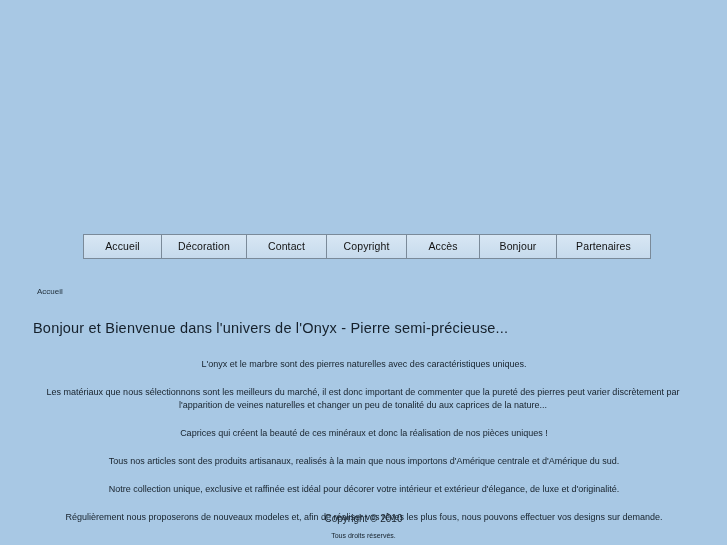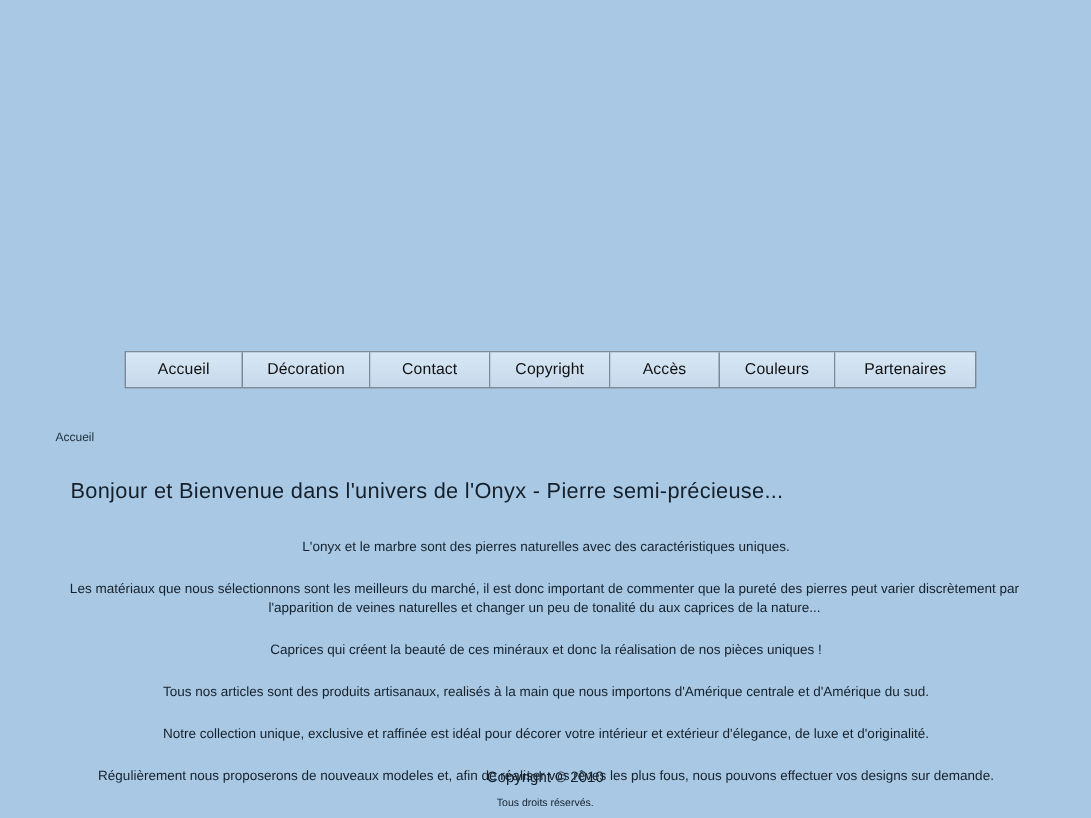--- a/index.html
+++ b/index.html
@@ -63,21 +63,21 @@
     top: 287px;
     left: 37px;
     font-size: 8px;
     color: #22313d;
   }
 
   
   .headline {
     position: absolute;
     top: 310px;
-    left: 47px;
+    left: 33px;
     font-size: 14.5px;
     font-weight: normal;
     color: #15202b;
     letter-spacing: 0.2px;
   }
 
   
   .content {
     position: absolute;
     top: 358px;
@@ -130,21 +130,21 @@
     <div class="nav-item w-tranche">
       <span>Contact</span>
     </div>
     <div class="nav-item w-couleurs">
       <span>Copyright</span>
     </div>
     <div class="nav-item w-acces">
       <span>Accès</span>
     </div>
     <div class="nav-item w-contact">
-      <span>Couleurs</span>
+      <span>Bonjour</span>
     </div>
     <div class="nav-item w-partenaires">
       <span>Partenaires</span>
     </div>
   </nav>
 
   <div class="breadcrumb">Accueil</div>
 
   <h1 class="headline">Bonjour et Bienvenue dans l'univers de l'Onyx - Pierre semi-précieuse...</h1>
 

